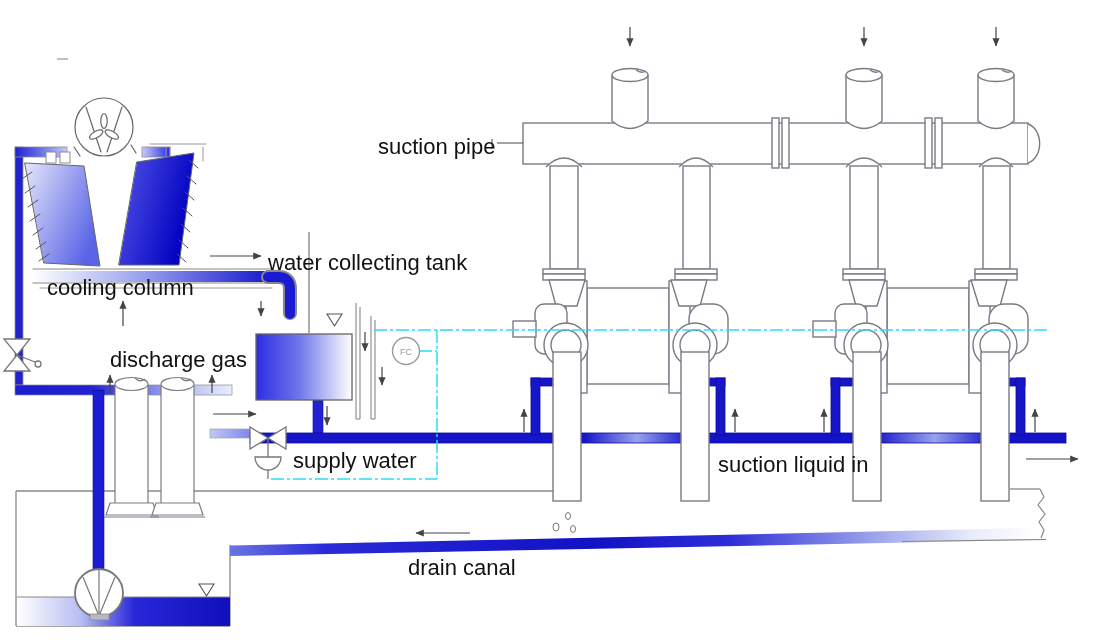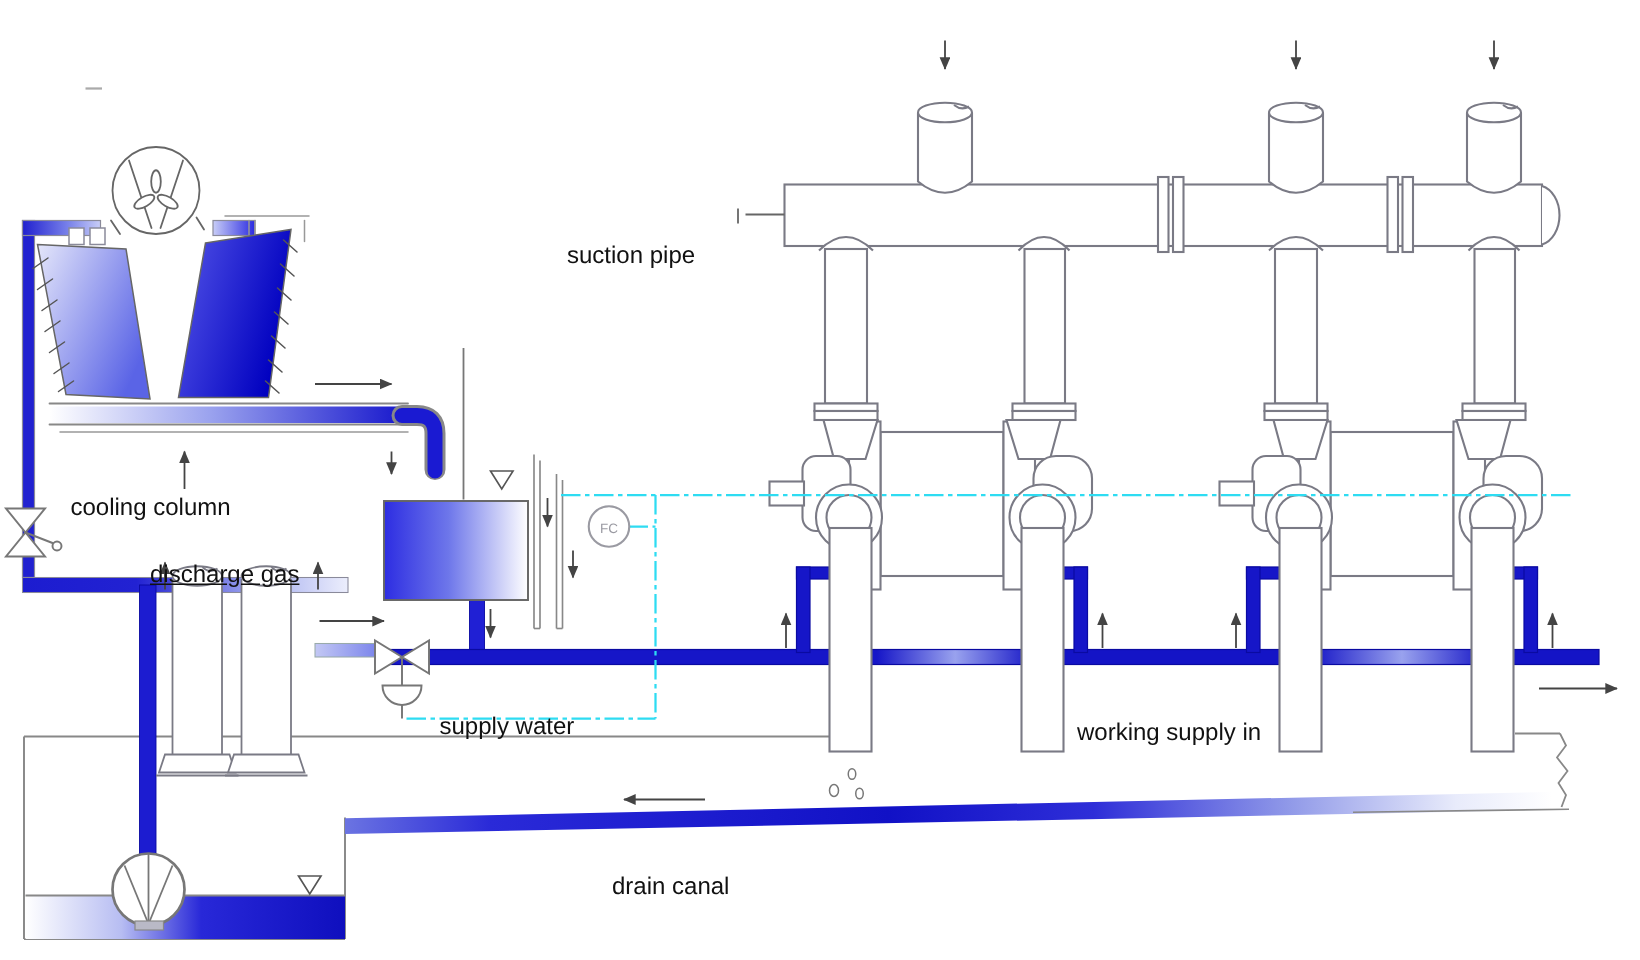--- a/index.html
+++ b/index.html
@@ -1,19 +1,19 @@
 <!DOCTYPE html>
 <html><head>
 <meta charset="utf-8">
 <style>
   html,body{margin:0;padding:0;background:#fff;}
   .stage{position:relative;width:1093px;height:640px;background:#fff;overflow:hidden;
          font-family:"Liberation Sans", sans-serif;}
   .stage svg{position:absolute;left:0;top:0;}
-  .lbl{position:absolute;font-size:16px;color:#111;white-space:nowrap;letter-spacing:0px;margin-top:28px;}
+  .lbl{position:absolute;font-size:22px;color:#111;white-space:nowrap;letter-spacing:0px;}
   .fc-text{font-size:9px;fill:#9a9aa2;font-family:"Liberation Sans",sans-serif;}
 </style>
 </head>
 <body>
 
 <div class="stage">
 <svg width="1093" height="640" viewBox="0 0 1093 640">
 <defs>
   <marker id="ah" markerWidth="8" markerHeight="8" refX="6.5" refY="3" orient="auto">
     <path d="M0,0 L7,3 L0,6 Z" fill="#444"></path>
@@ -336,18 +336,19 @@
   <line x1="524" y1="432" x2="524" y2="409" marker-end="url(#ah)"></line>
   <line x1="735" y1="432" x2="735" y2="409" marker-end="url(#ah)"></line>
   <line x1="824" y1="432" x2="824" y2="409" marker-end="url(#ah)"></line>
   <line x1="1035" y1="432" x2="1035" y2="409" marker-end="url(#ah)"></line>
   <line x1="470" y1="533" x2="416" y2="533" marker-end="url(#ah)"></line>
   <line x1="1026" y1="459" x2="1078" y2="459" marker-end="url(#ah)"></line>
 </g>
 </svg>
 
 <div class="lbl" style="left:378px;top:134px;">suction pipe</div>
-<div class="lbl" style="left:47px;top:302px;">cooling column</div>
-<div class="lbl" style="left:100px;top:347px;text-decoration:underline;">discharge gas</div>
+<div class="lbl" style="left:268px;top:250px;">water collecting tank</div>
+<div class="lbl" style="left:47px;top:275px;">cooling column</div>
+<div class="lbl" style="left:110px;top:347px;">discharge gas</div>
 <div class="lbl" style="left:293px;top:448px;">supply water</div>
-<div class="lbl" style="left:718px;top:452px;">working supply in</div>
+<div class="lbl" style="left:718px;top:452px;">suction liquid in</div>
 <div class="lbl" style="left:408px;top:555px;text-align:right;">drain canal</div>
 </div>
 
 </body></html>

